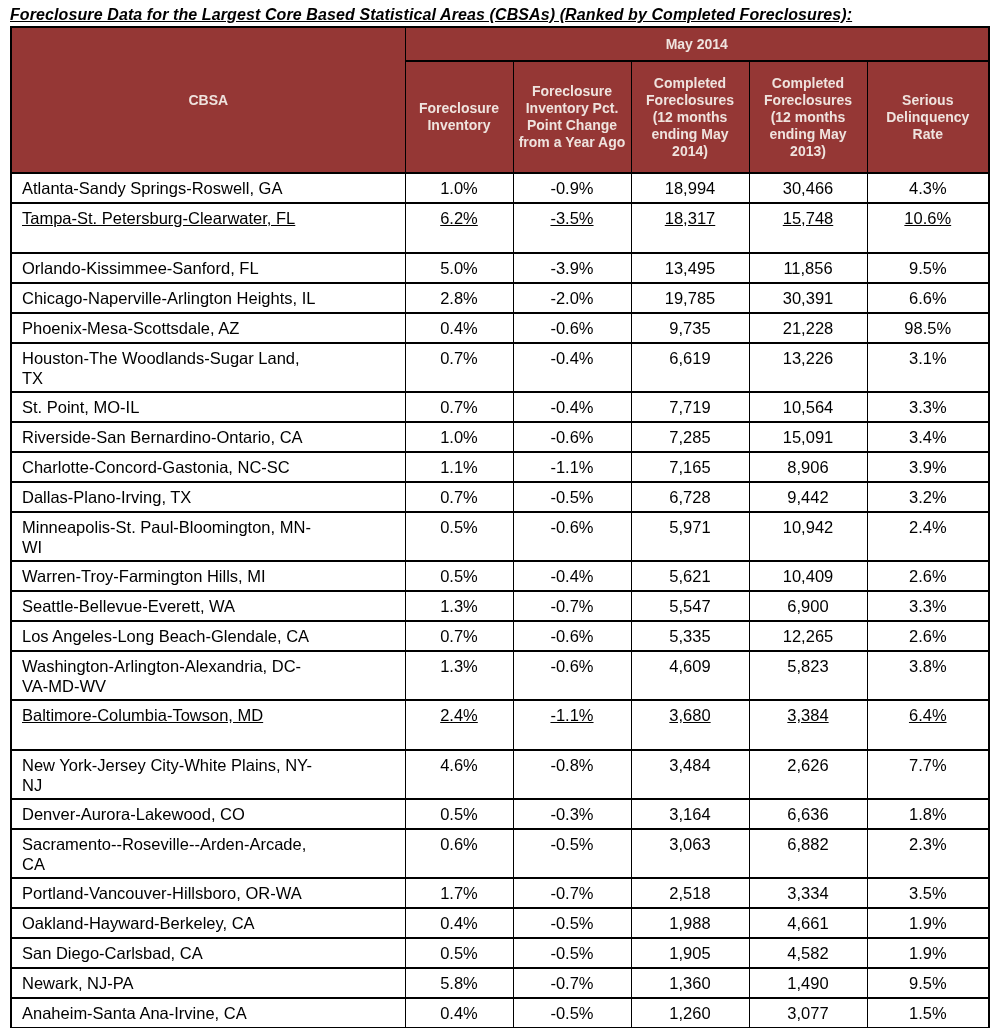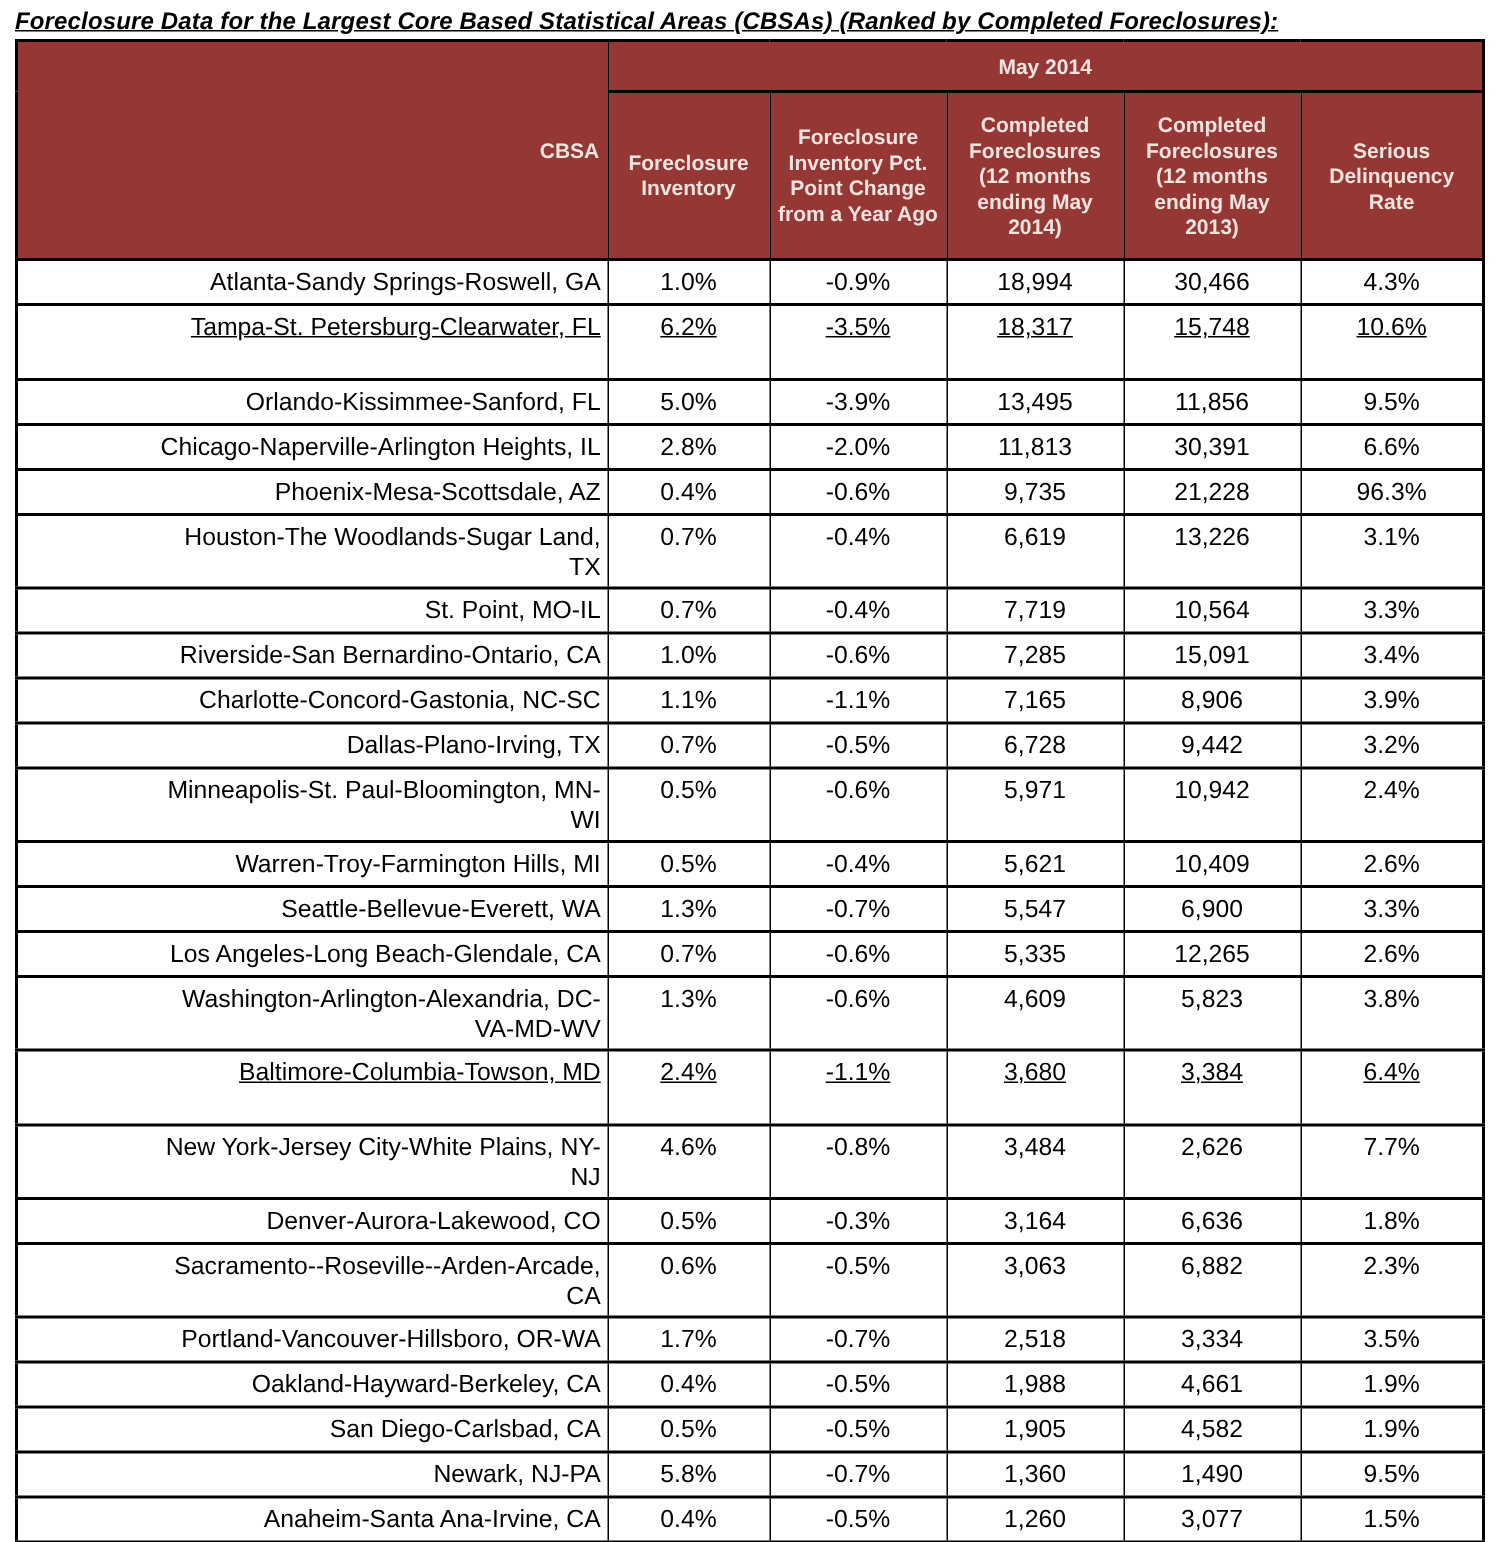--- a/index.html
+++ b/index.html
@@ -42,32 +42,32 @@
     background:var(--header-bg);
     color:var(--header-text);
     font-weight:bold;
     font-size:14px;
     text-align:center;
     vertical-align:middle;
     padding:2px 5px;
   }
   th.group-h{height:28px;}
   tr.subhead th{height:106px;line-height:17px;}
-  th.cbsa-h{vertical-align:middle;text-align:right;}
+  th.cbsa-h{vertical-align:middle;}
   tbody td{
     font-size:16.5px;
     line-height:20px;
     text-align:center;
     vertical-align:top;
     padding:4px 4px 3px;
     height:21px;
     background:#ffffff;
   }
   tbody td.cbsa{
-    text-align:right;
+    text-align:left;
     padding-left:10px;
     white-space:pre-line;
   }
   tr.tall td{height:41px;text-decoration:underline;}
 </style>
 </head>
 <body>
 
 <div class="page">
 
@@ -117,31 +117,31 @@
     <td>5.0%</td>
     <td>-3.9%</td>
     <td>13,495</td>
     <td>11,856</td>
     <td>9.5%</td>
   </tr>
         <tr>
     <td class="cbsa">Chicago-Naperville-Arlington Heights, IL</td>
     <td>2.8%</td>
     <td>-2.0%</td>
-    <td>11,813</td>
+    <td>19,785</td>
     <td>30,391</td>
     <td>6.6%</td>
   </tr>
         <tr>
     <td class="cbsa">Phoenix-Mesa-Scottsdale, AZ</td>
     <td>0.4%</td>
     <td>-0.6%</td>
     <td>9,735</td>
     <td>21,228</td>
-    <td>96.3%</td>
+    <td>98.5%</td>
   </tr>
         <tr>
     <td class="cbsa">Houston-The Woodlands-Sugar Land,
 TX</td>
     <td>0.7%</td>
     <td>-0.4%</td>
     <td>6,619</td>
     <td>13,226</td>
     <td>3.1%</td>
   </tr>

